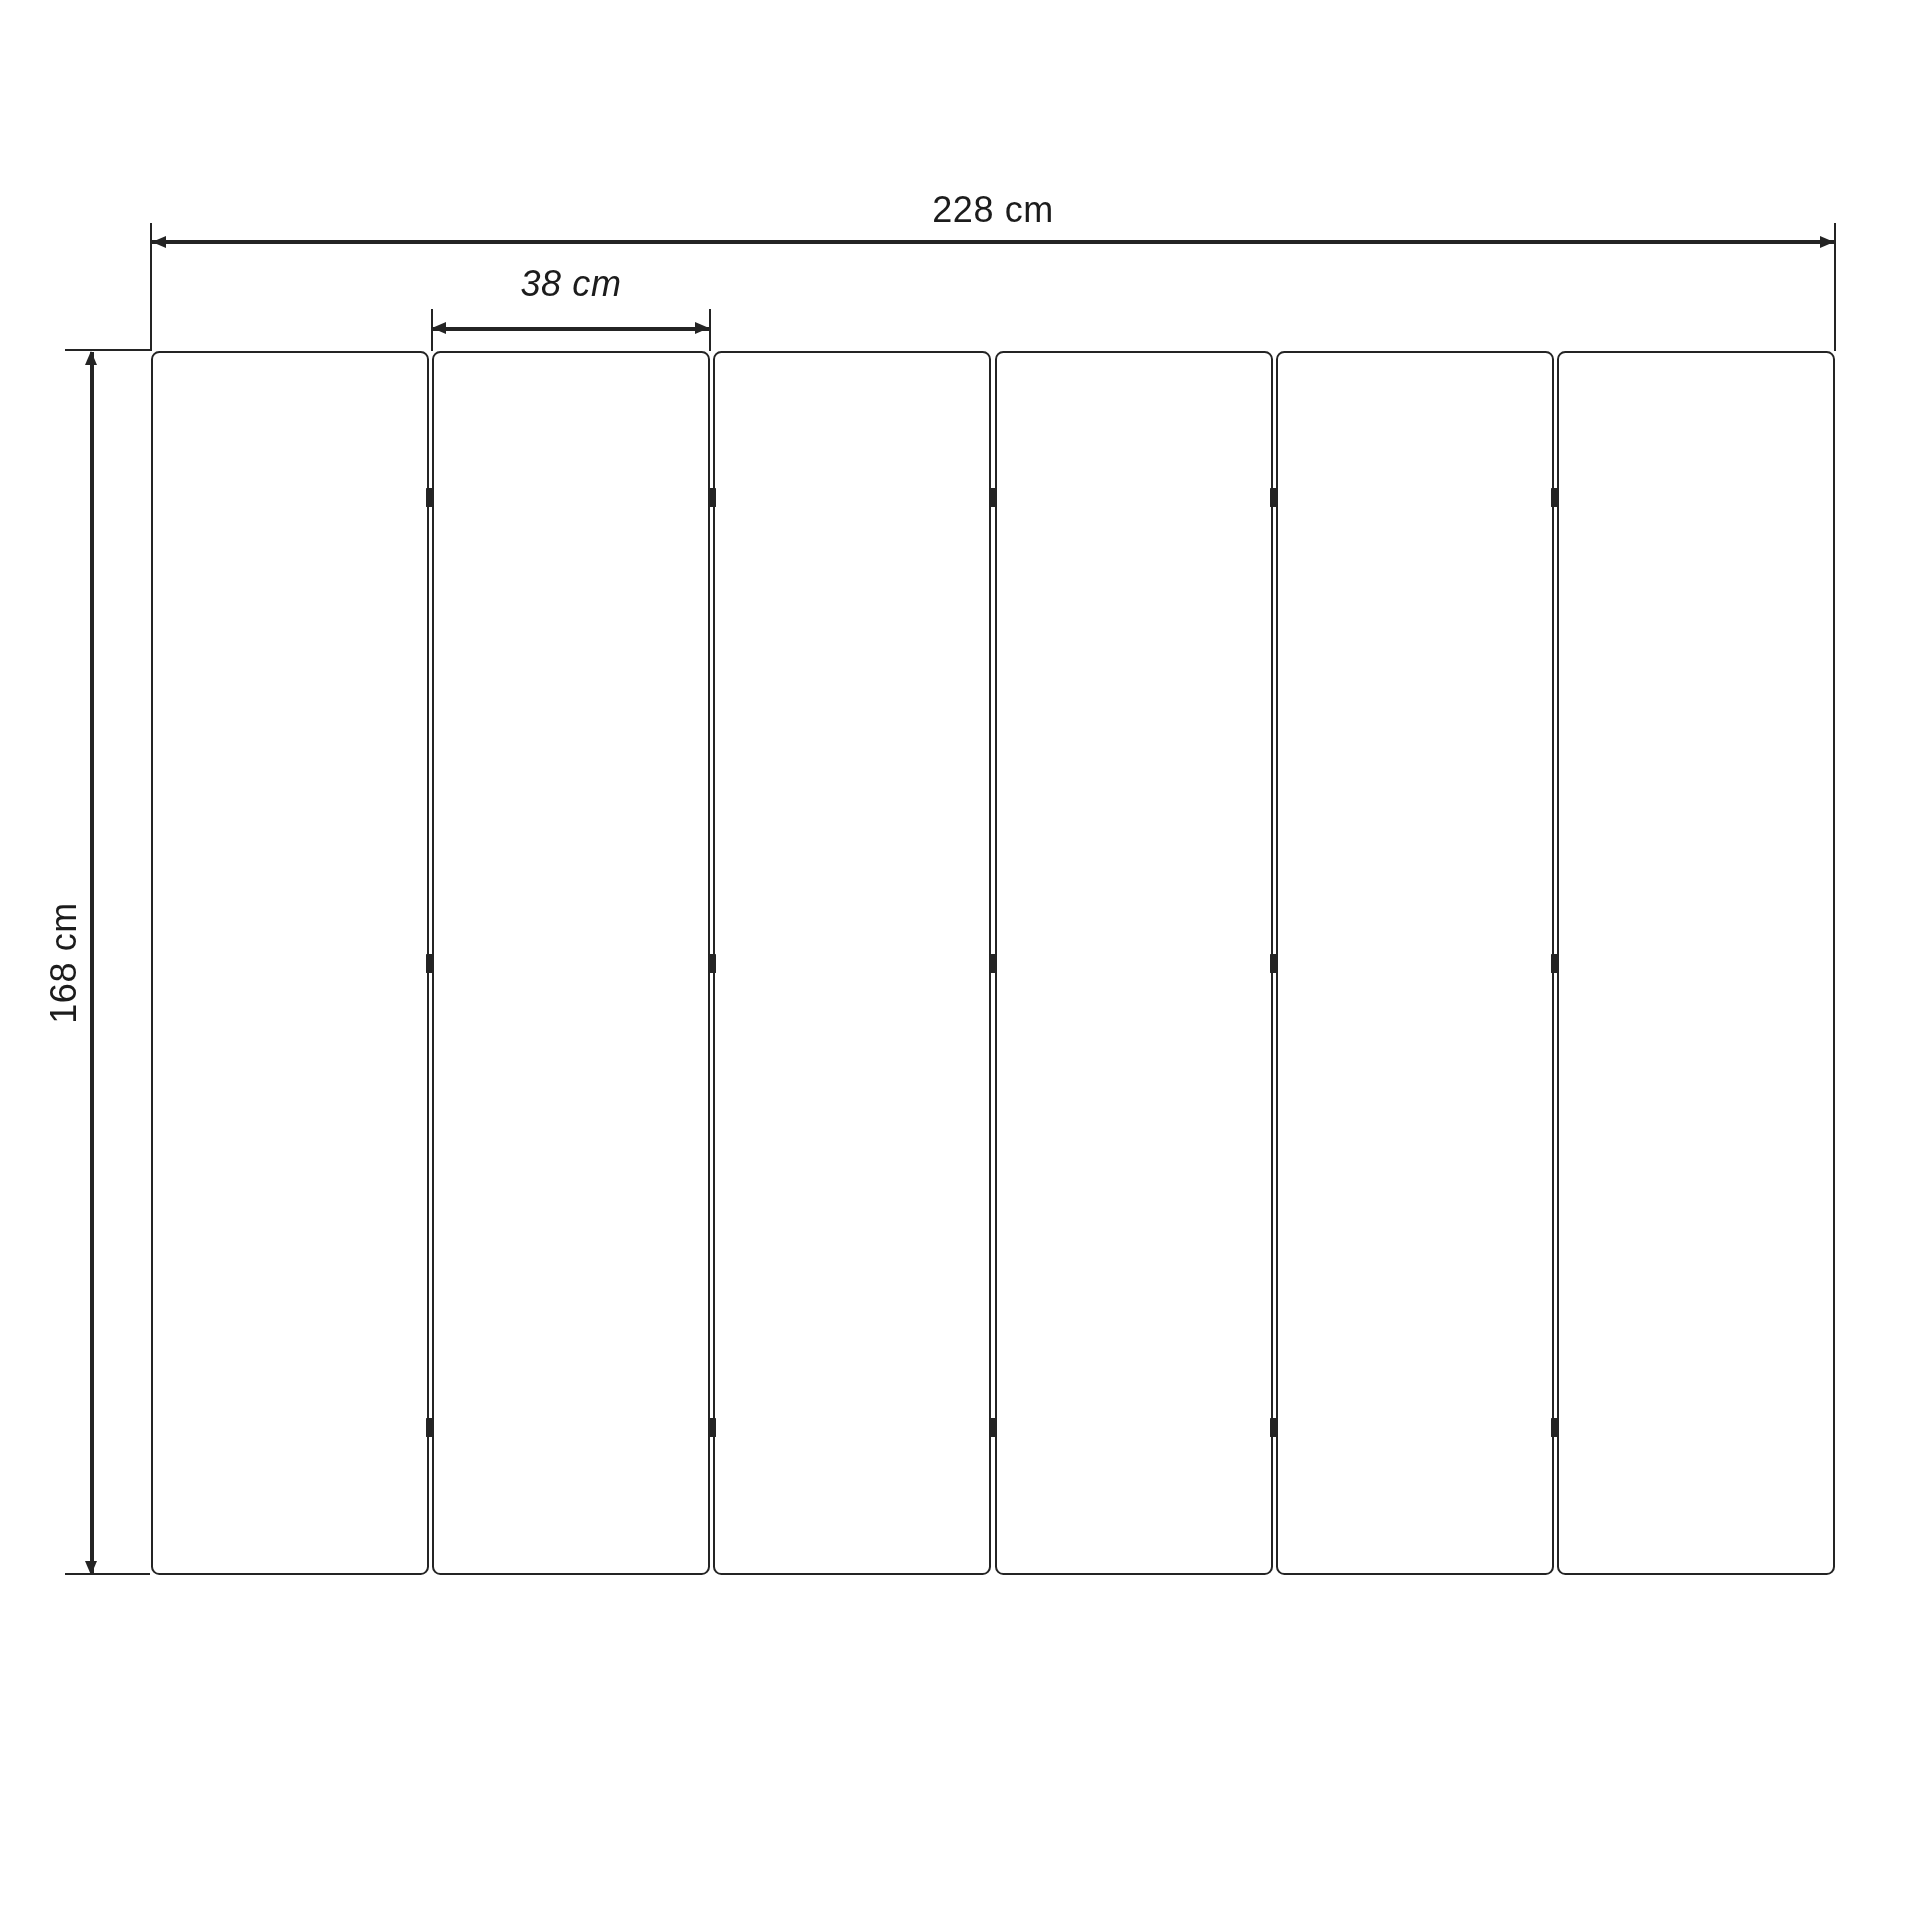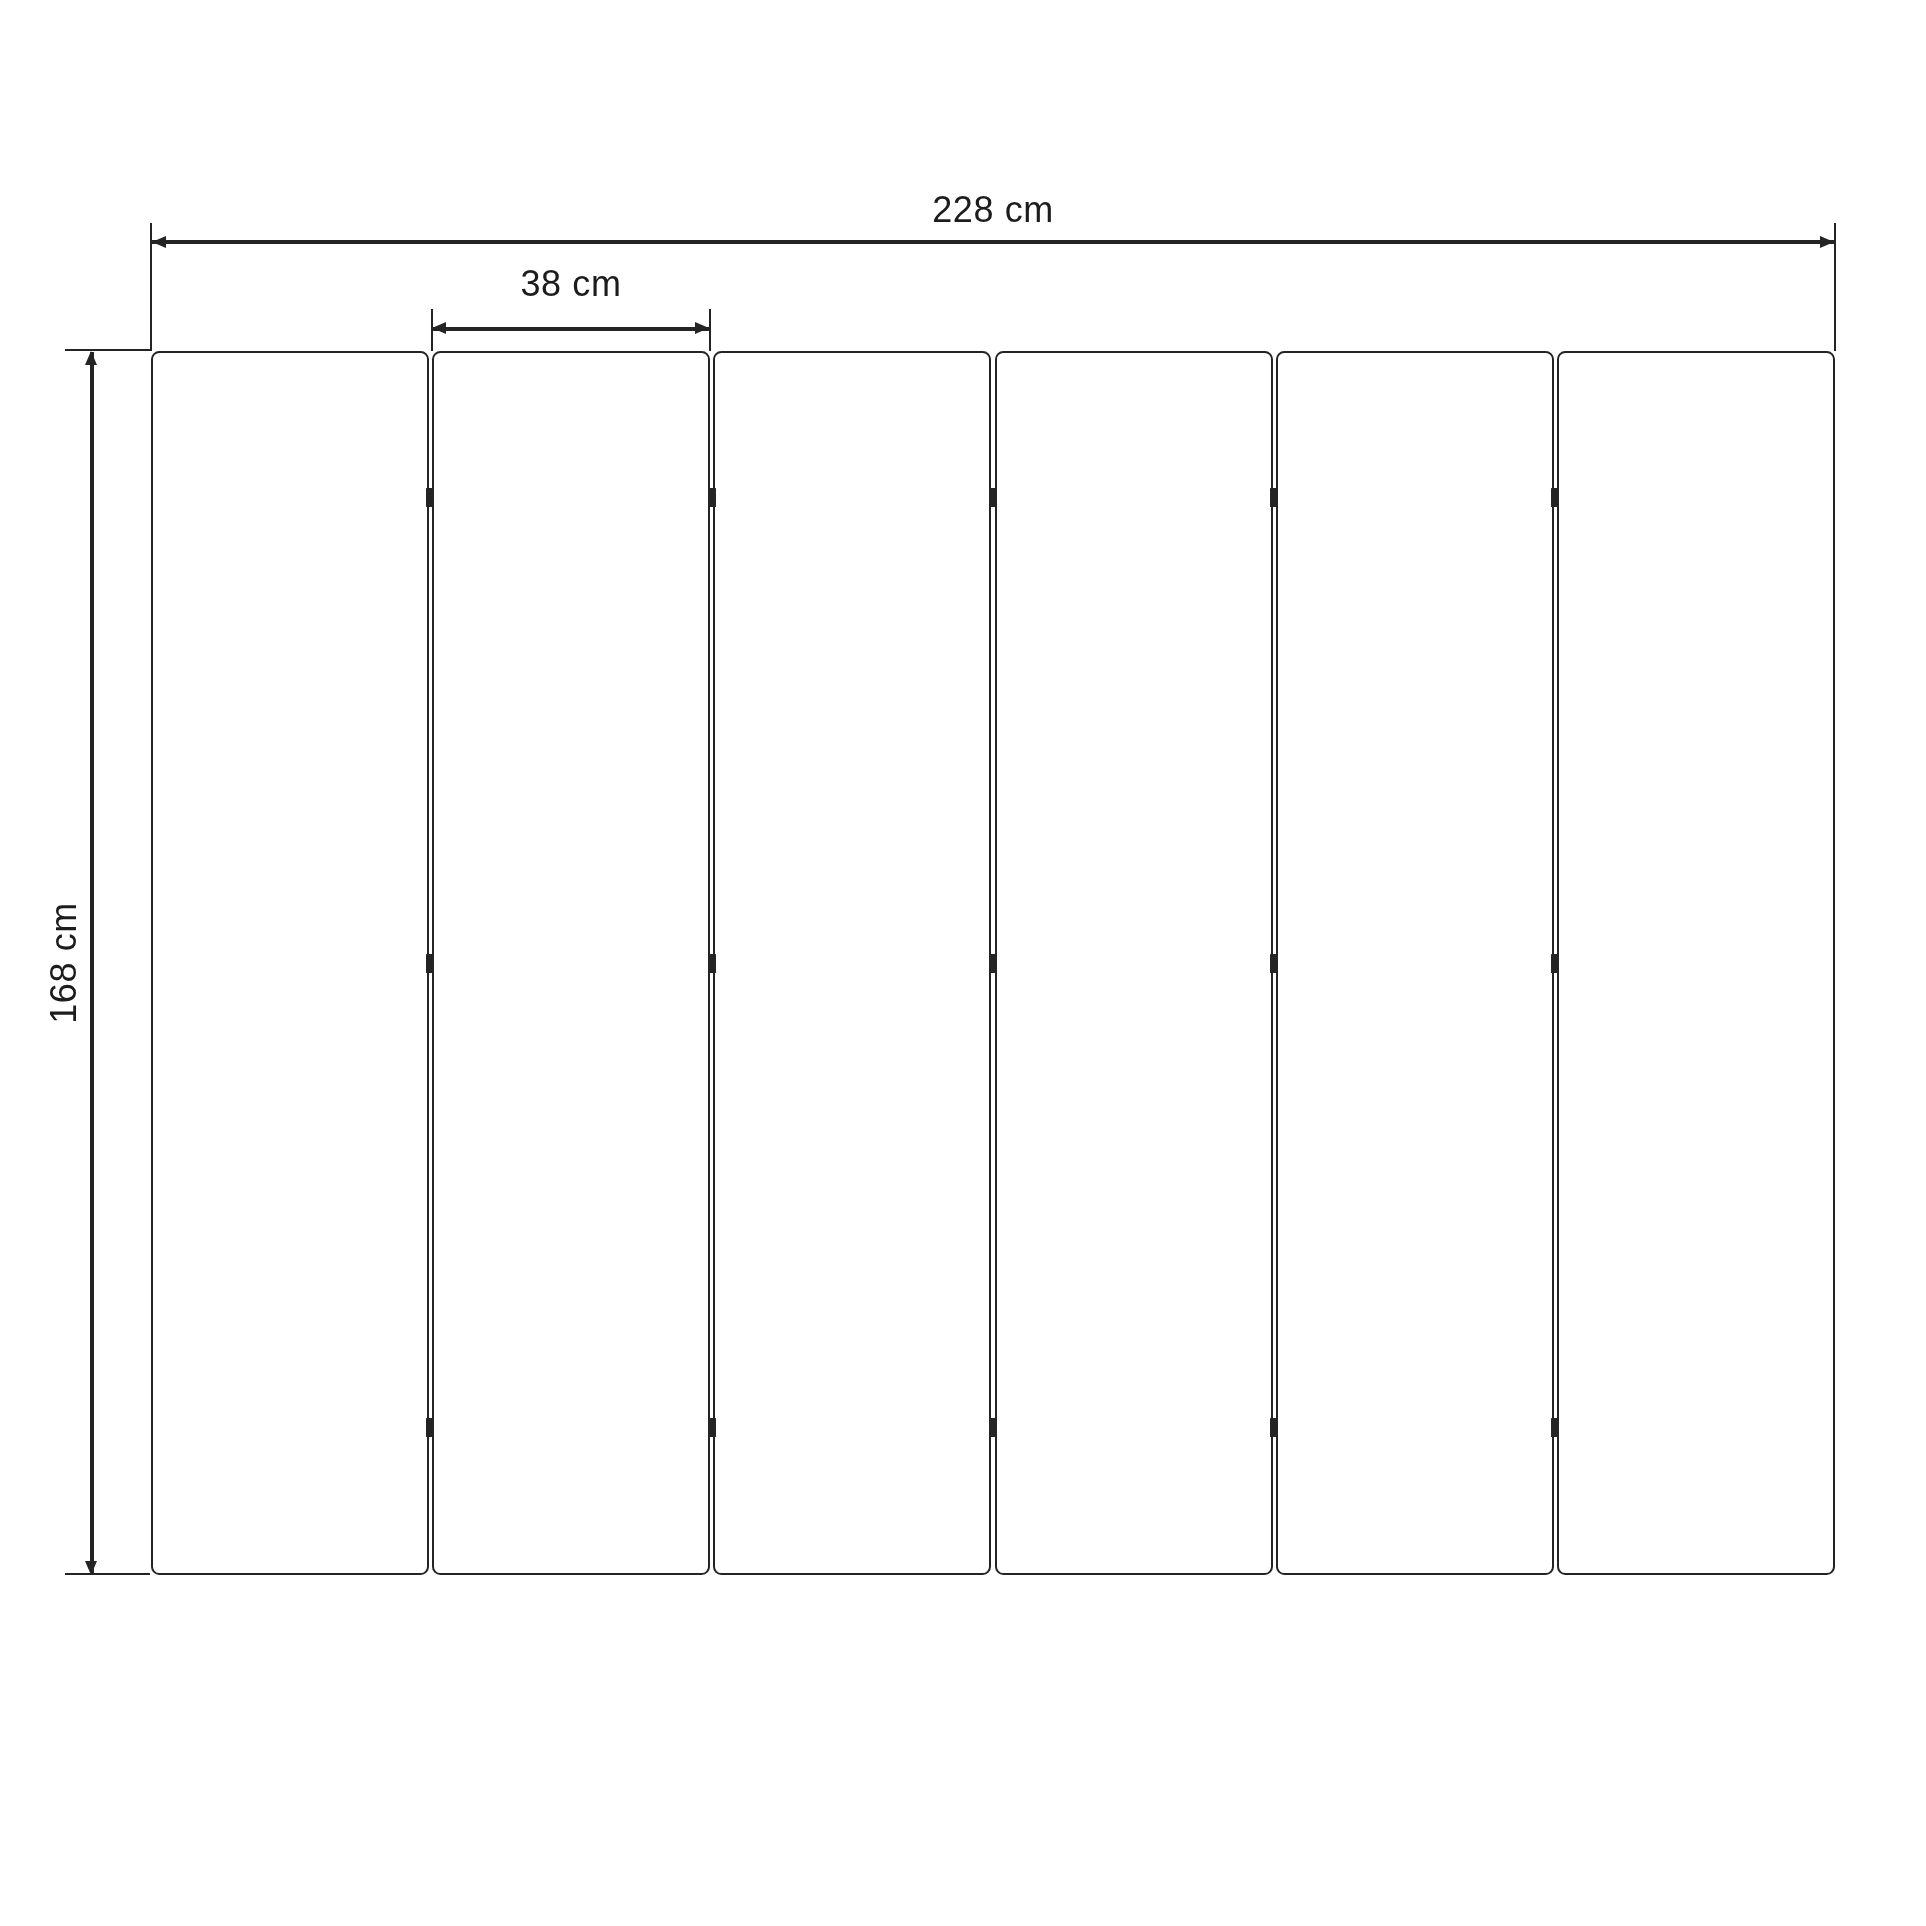--- a/index.html
+++ b/index.html
@@ -104,21 +104,21 @@
     <div class="arrow right" style="left:1820px; top:236px;"></div>
     <div class="dim-label" style="left:993px; top:189px; transform:translateX(-50%);">228 cm</div>
   </div>
 
   <div class="dim-group">
     <div class="ext" style="left:431px; top:309px; width:1.9px; height:42px;"></div>
     <div class="ext" style="left:709px; top:309px; width:1.9px; height:42px;"></div>
     <div class="line" style="left:432px; top:327px; width:277px; height:3.9px;"></div>
     <div class="arrow left" style="left:432px; top:322px;"></div>
     <div class="arrow right" style="left:695px; top:322px;"></div>
-    <div class="dim-label" style="left:571px; top:263px; transform:translateX(-50%);">38 cm</div>
+    <div class="dim-label" style="left:571px; top:263px; transform:translateX(-50%);font-style:italic;">38 cm</div>
   </div>
 
   <div class="dim-group">
     <div class="ext" style="left:65px; top:349px; width:85px; height:1.9px;"></div>
     <div class="ext" style="left:65px; top:1573px; width:85px; height:1.9px;"></div>
     <div class="line" style="left:90px; top:352px; width:3.9px; height:1223px;"></div>
     <div class="arrow up" style="left:85px; top:351px;"></div>
     <div class="arrow down" style="left:85px; top:1561px;"></div>
     <div class="dim-label" style="left:64px; top:963px; transform:translate(-50%,-50%) rotate(-90deg);">168 cm</div>
   </div>

